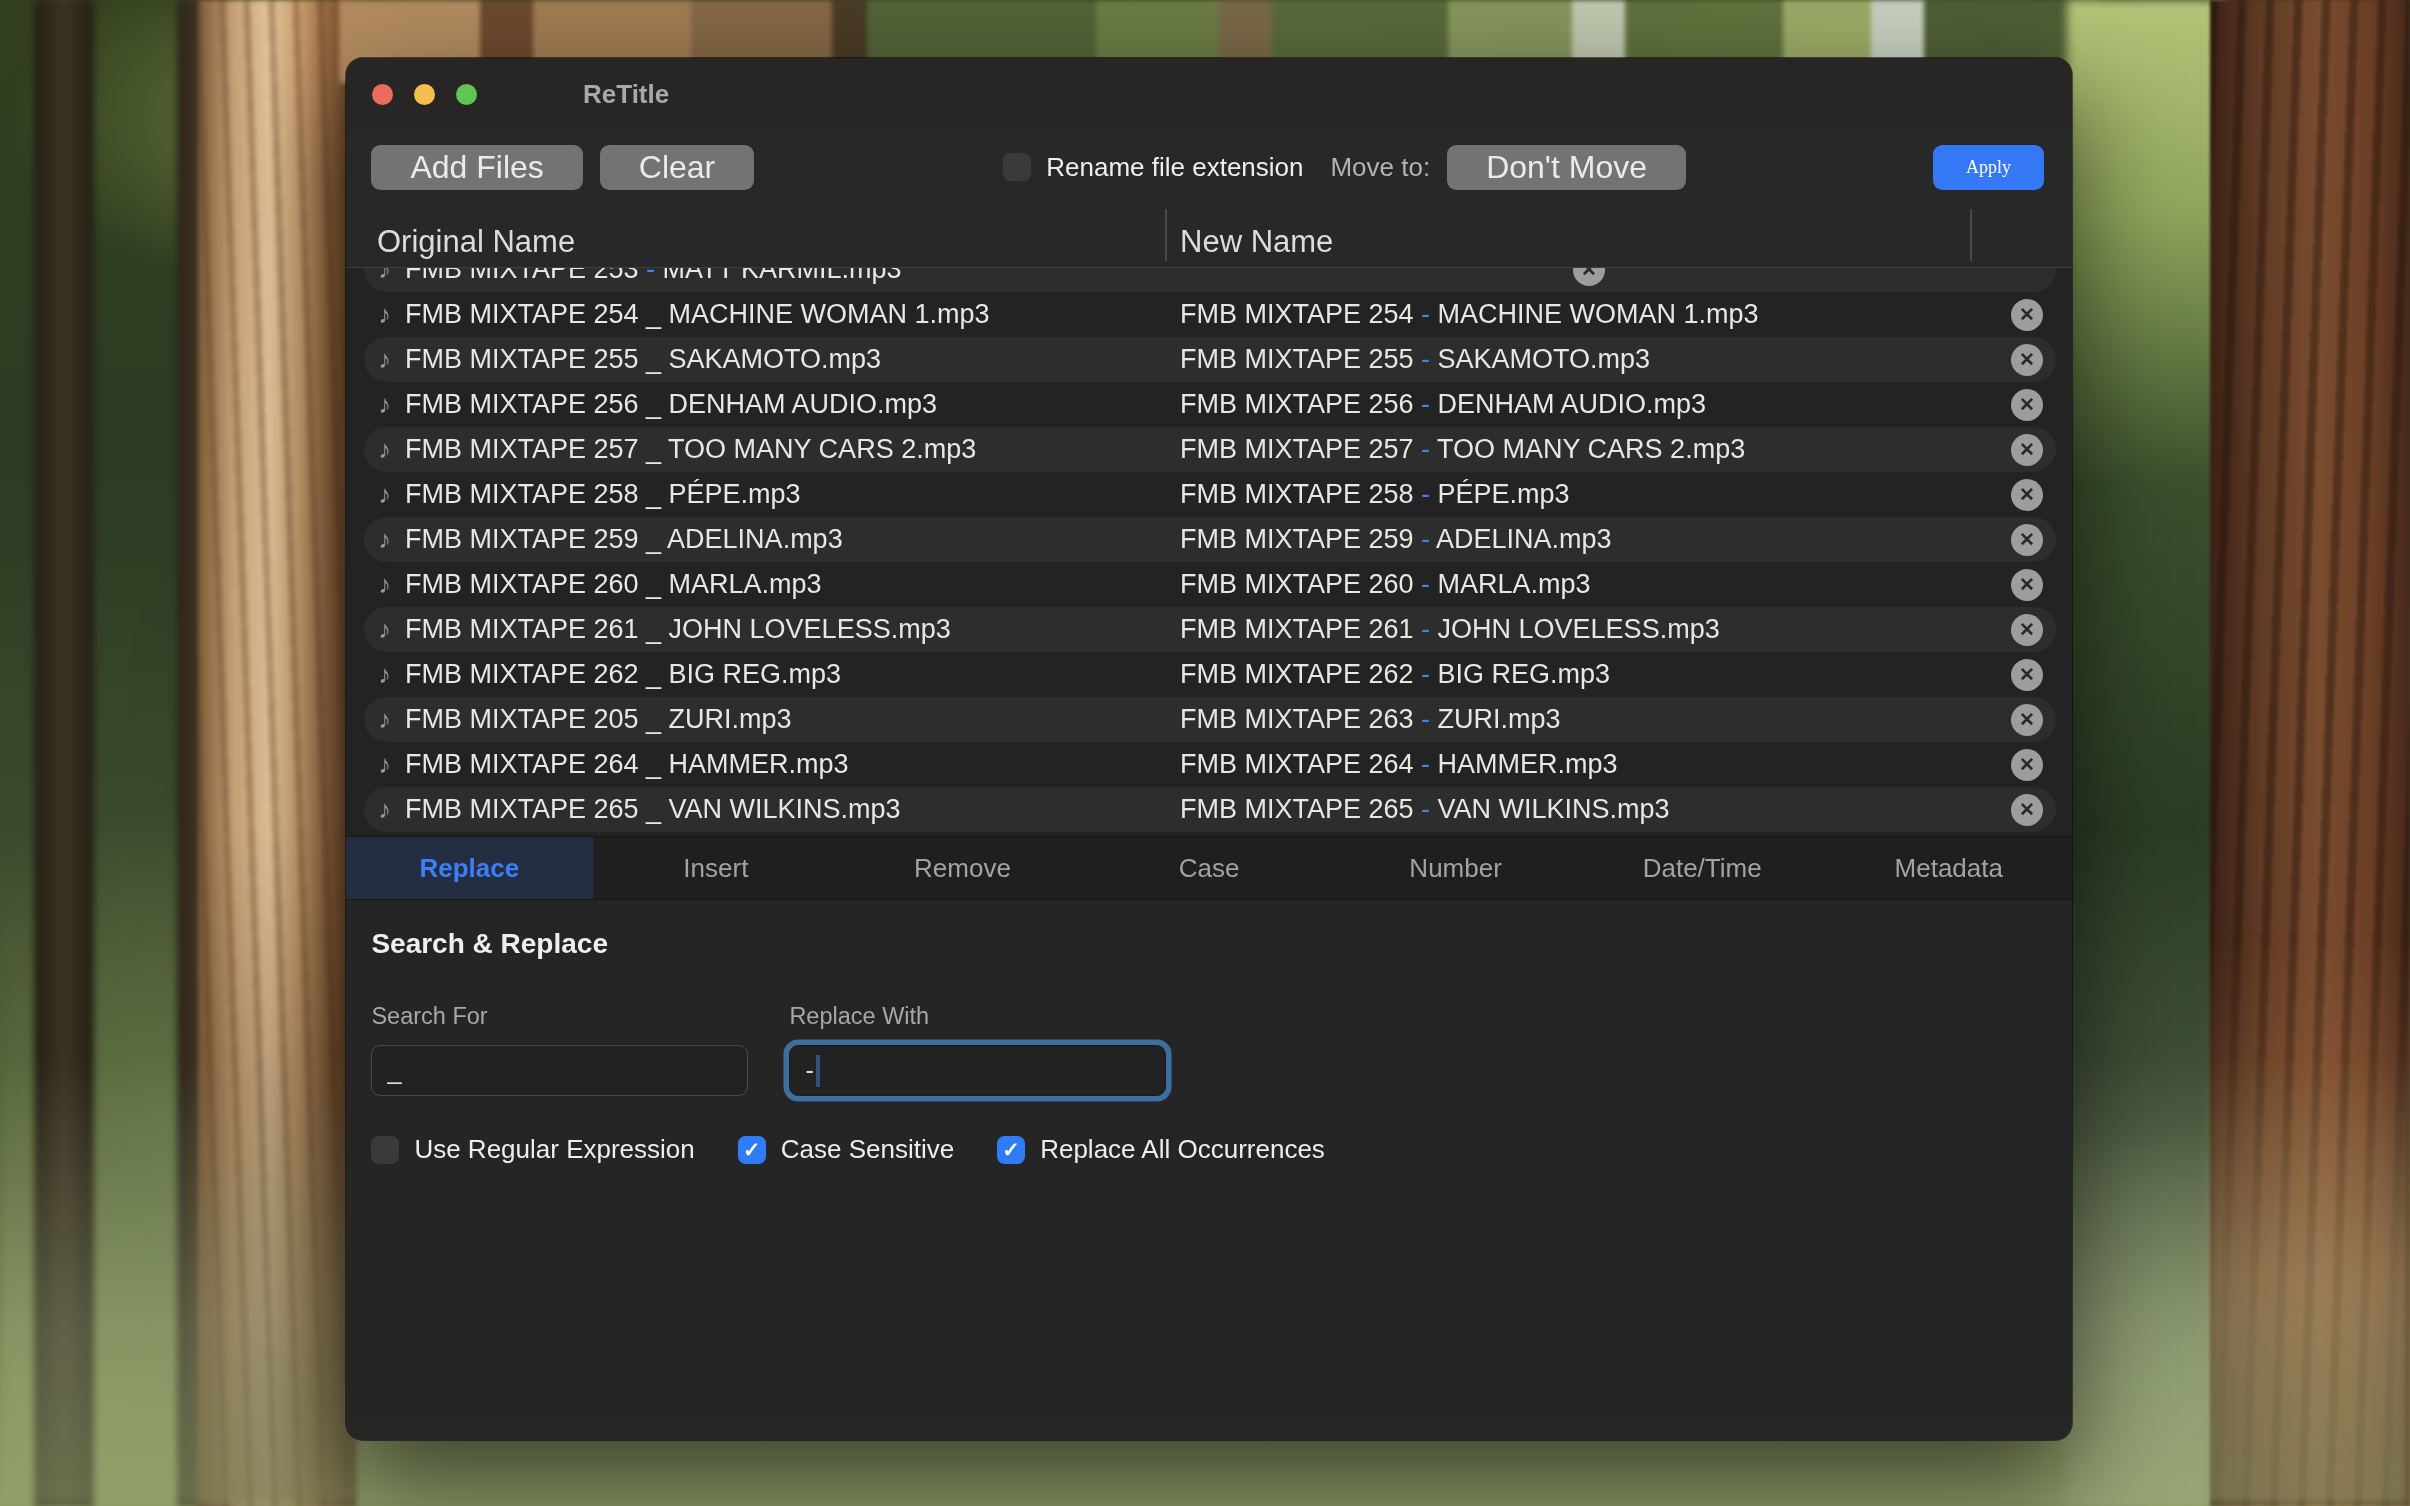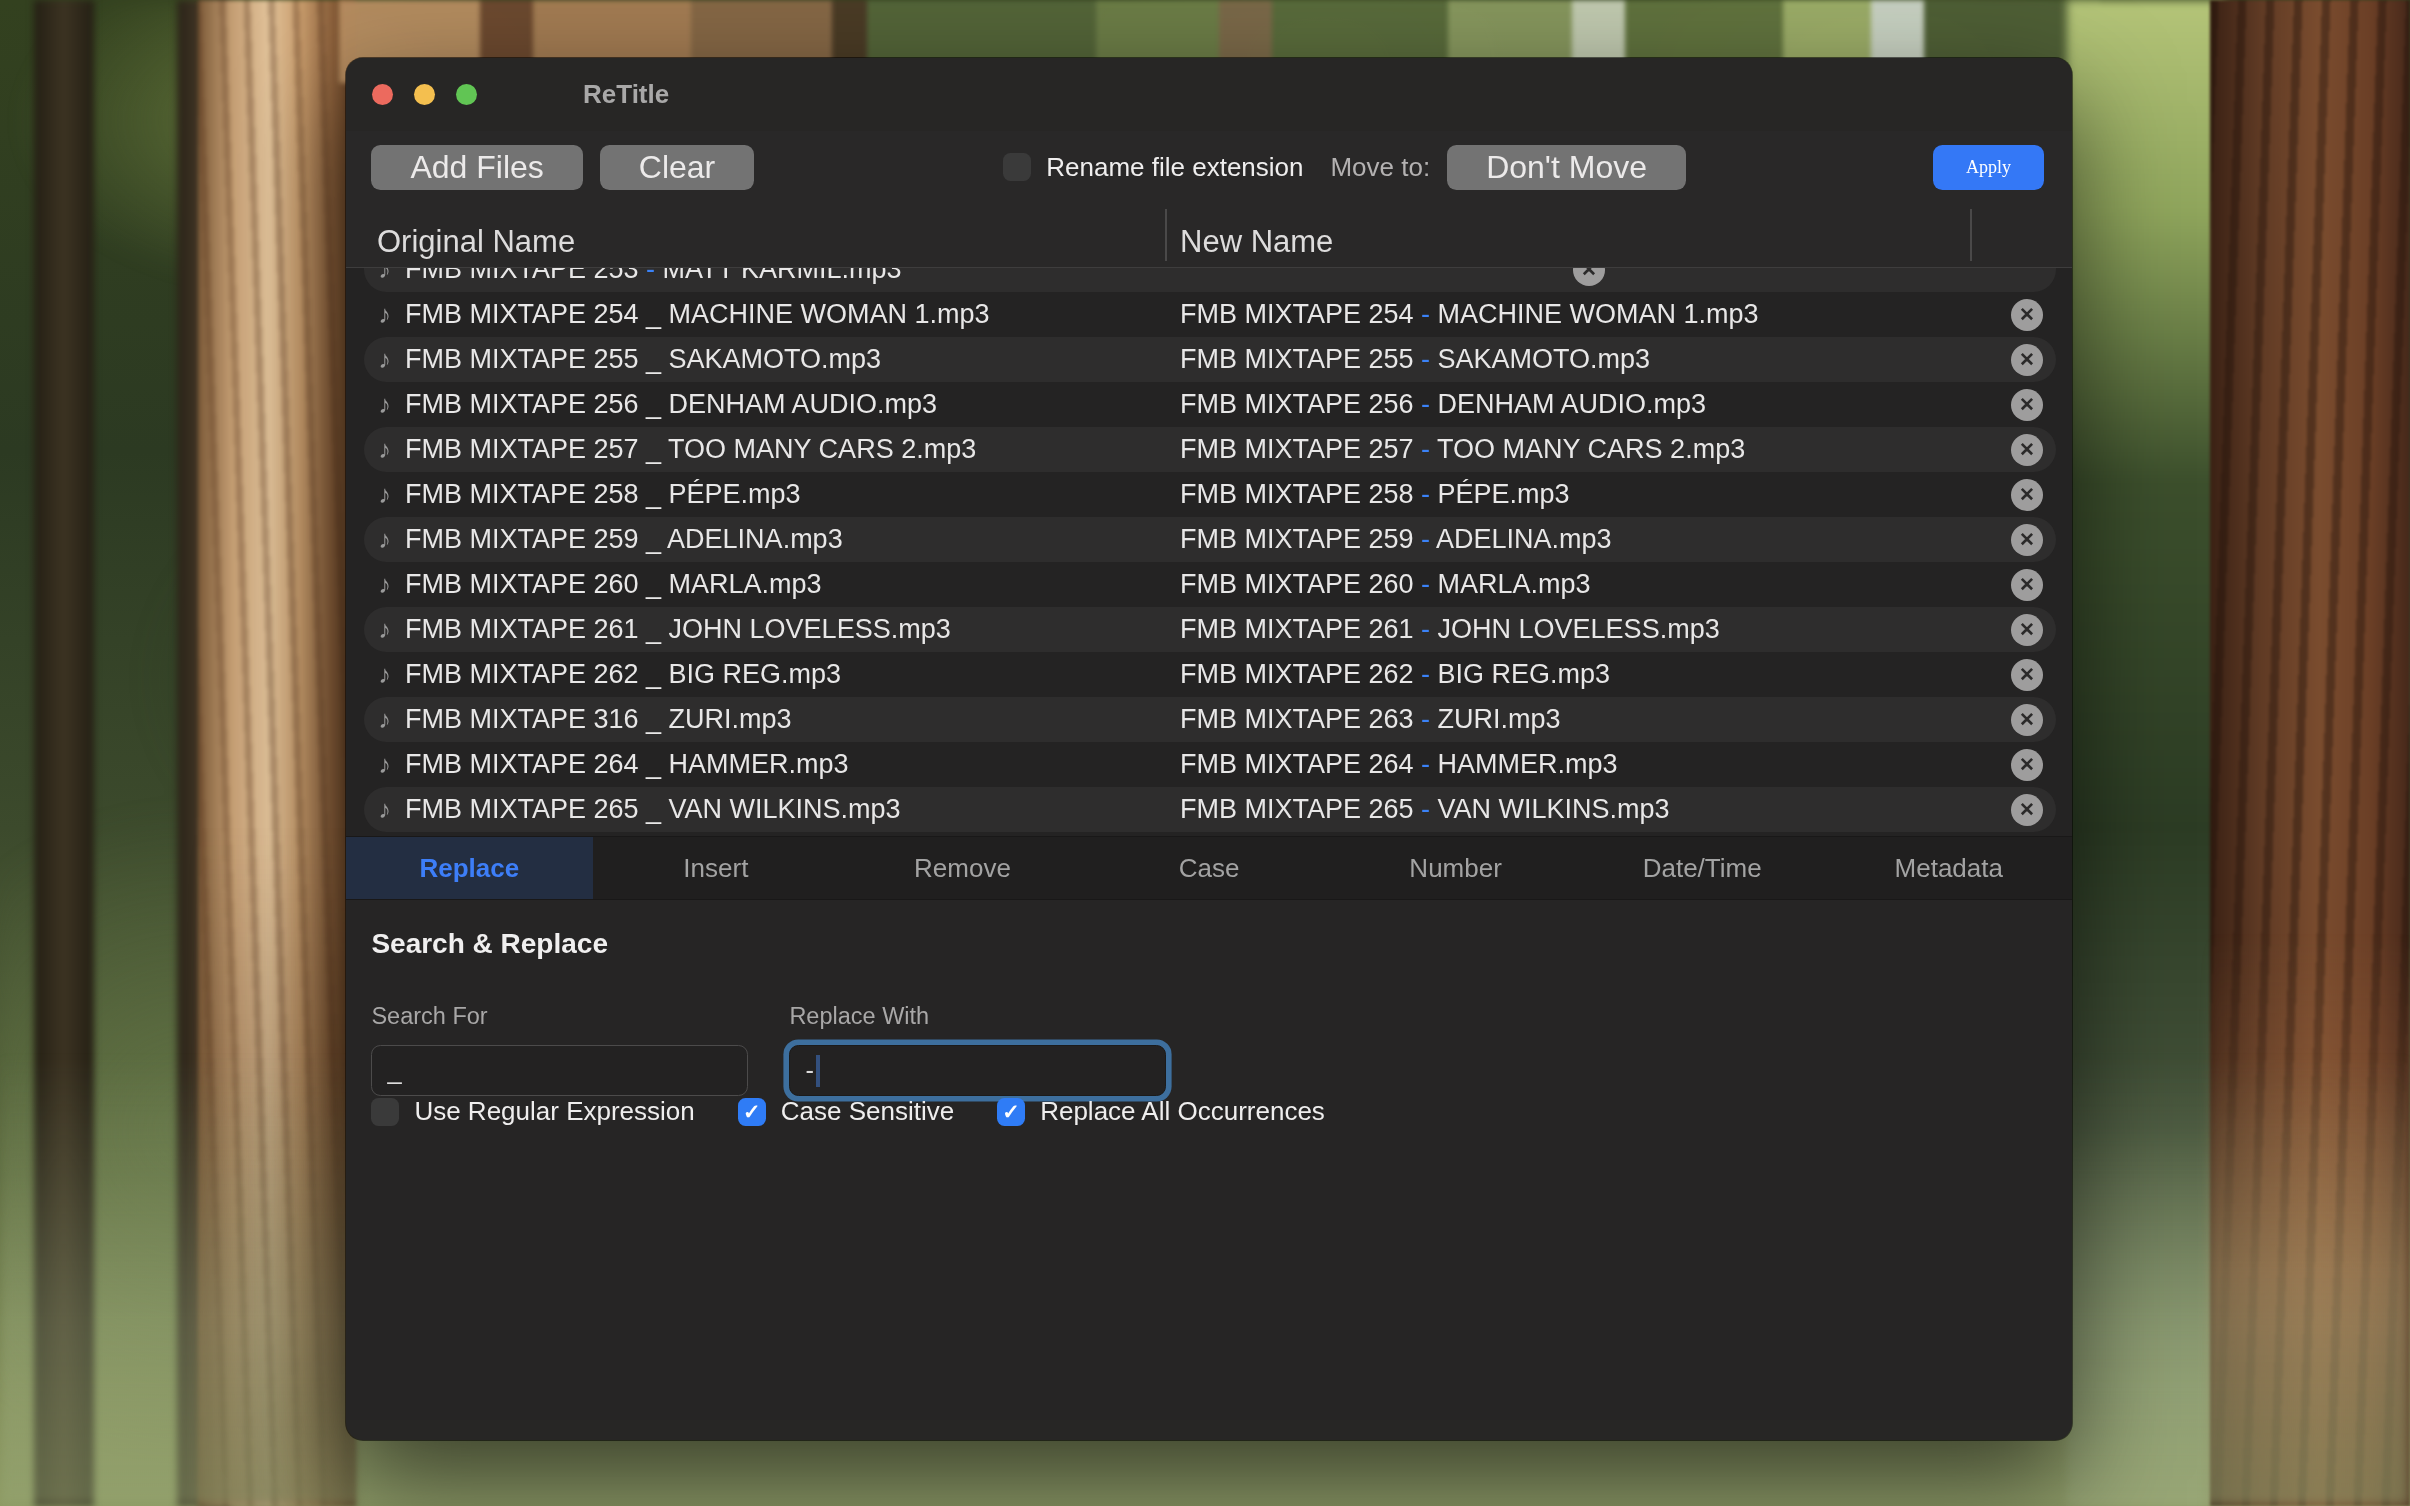--- a/index.html
+++ b/index.html
@@ -94,21 +94,21 @@
 
   .panel { background:#262525; padding:28px 0 0 25.4px; height:520px; }
   .panel-title { font-size:28px; font-weight:bold; color:#f0efef; }
   .fields { display:flex; margin-top:43px; }
   .field-group { width:377px; } .field-group + .field-group { margin-left:41px; }
   .field-label { font-size:23.5px; color:#a8a7a7; }
   .field { margin-top:15px; height:51px; border:1.9px solid #4c4b4b; border-radius:9.4px; background:#232222;
     display:flex; align-items:center; padding-left:15px; font-size:25.4px; color:#dddcdc; }
   .field.focused { border-color:#1b1b1b; box-shadow:0 0 0 5.6px #3d6f9e; }
   .caret { display:inline-block; width:3.8px; height:32px; background:#33507e; margin-left:1.9px; vertical-align:middle; }
-  .cb-row { display:flex; align-items:center; }
+  .cb-row { display:flex; align-items:center; margin-top:38px; }
   .cb-group { display:flex; align-items:center; } .cb-group + .cb-group { margin-left:43px; }
 </style>
 </head>
 <body>
 
 <div class="bg">
   <div class="bg-base"></div>
   <div class="bg-foliage"></div>
   <div class="t trunk-far-1"></div>
   <div class="t trunk-far-2"></div>
@@ -228,21 +228,21 @@
       <div class="row">
       <span class="note">♪</span>
       <span class="orig">FMB MIXTAPE 262 _ BIG REG.mp3</span>
       <span class="newname"><span class="np">FMB MIXTAPE 262 </span><span class="ns sep-accent">-</span><span class="nx"> BIG REG.mp3</span></span>
       <button class="remove">
           <span class="remove-glyph">✕</span>
         </button>
     </div>
       <div class="row stripe">
       <span class="note">♪</span>
-      <span class="orig">FMB MIXTAPE 316 _ ZURI.mp3</span>
+      <span class="orig">FMB MIXTAPE 205 _ ZURI.mp3</span>
       <span class="newname"><span class="np">FMB MIXTAPE 263 </span><span class="ns sep-accent">-</span><span class="nx"> ZURI.mp3</span></span>
       <button class="remove">
           <span class="remove-glyph">✕</span>
         </button>
     </div>
       <div class="row">
       <span class="note">♪</span>
       <span class="orig">FMB MIXTAPE 264 _ HAMMER.mp3</span>
       <span class="newname"><span class="np">FMB MIXTAPE 264 </span><span class="ns sep-accent">-</span><span class="nx"> HAMMER.mp3</span></span>
       <button class="remove">

